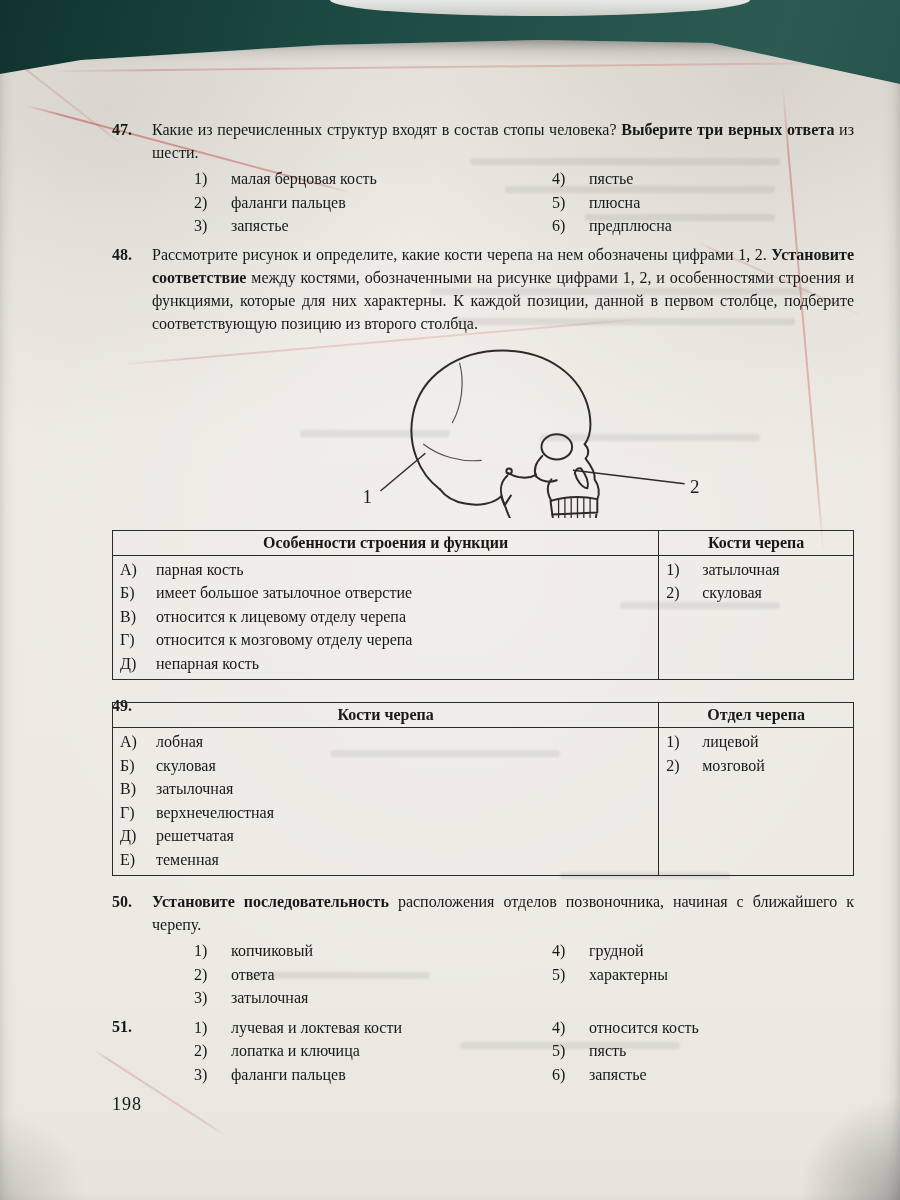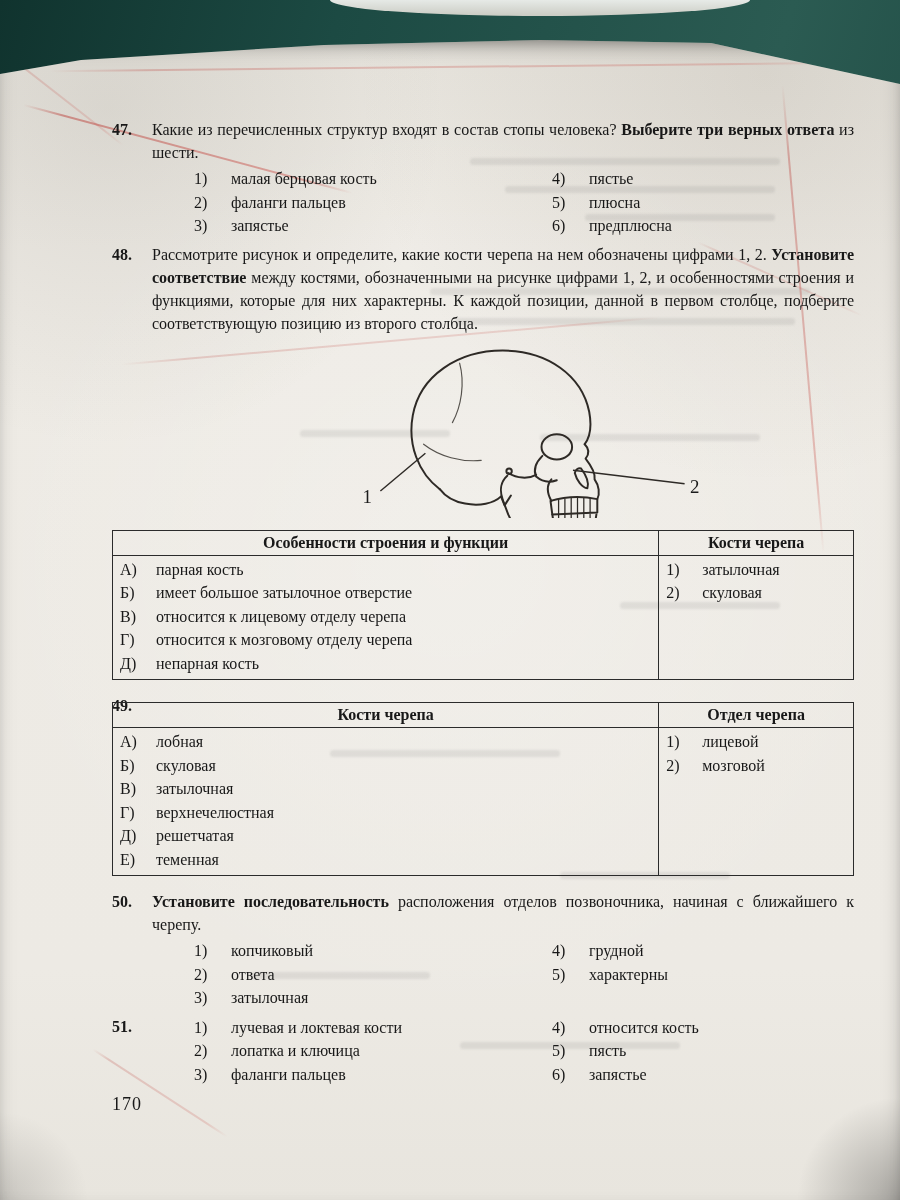--- a/index.html
+++ b/index.html
@@ -323,16 +323,16 @@
               </div>
             <div class="opt">
                 <span class="opt-n">6)</span>
                 <span>запястье</span>
               </div>
           </div>
         </div>
       </div>
     </div>
 
-    <div class="page-number">170</div>
+    <div class="page-number">198</div>
 
   </div>
 </div>
 
 </body></html>

